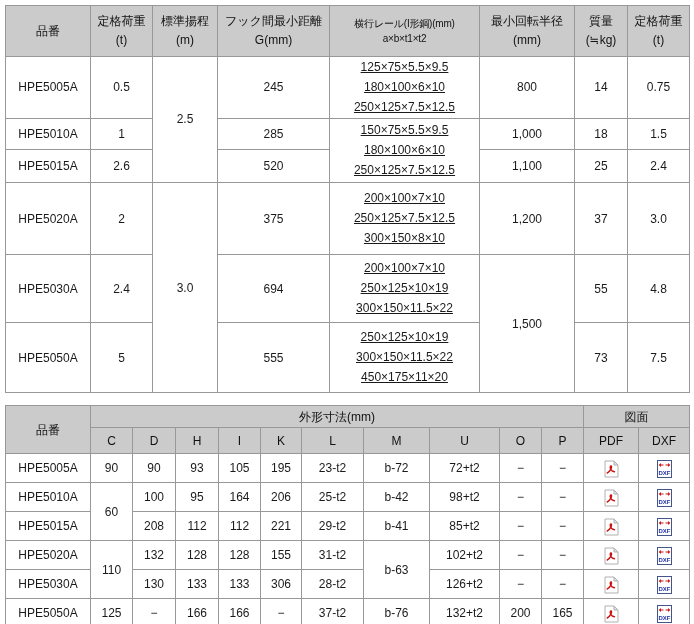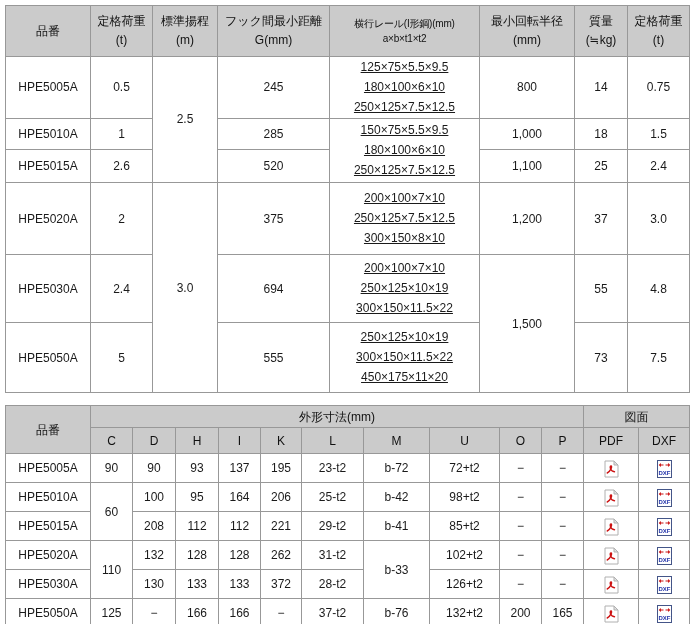--- a/index.html
+++ b/index.html
@@ -198,21 +198,21 @@
         <th>PDF</th>
         <th>DXF</th>
       </tr>
     </thead>
     <tbody>
       <tr>
         <td>HPE5005A</td>
         <td>90</td>
         <td>90</td>
         <td>93</td>
-        <td>137</td>
+        <td>105</td>
         <td>195</td>
         <td>23-t2</td>
         <td>b-72</td>
         <td>72+t2</td>
         <td>−</td>
         <td>−</td>
         <td><a class="icon-link pdf-link" href="#"><svg width="17" height="18" viewBox="0 0 17 18">
                 <path d="M2 1h9l4 4v12H2z" fill="#ffffff" stroke="#b0b0b0"></path>
                 <path d="M11 1l4 4h-4z" fill="#e2e2e2" stroke="#b0b0b0"></path>
                 <path d="M4.2 13c1.3-.6 2.7-2.1 3.5-3.6.9-1.7 1.2-3.2.5-3.5-.8-.3-1.2 1-.8 2.5.5 1.7 2 3.1 4.1 3.3" fill="none" stroke="#cc1111" stroke-width="1.4" stroke-linecap="round"></path>
@@ -270,44 +270,44 @@
                 <path d="M9.5 4.4h2.6V3l2.2 2-2.2 2V5.6H9.5z" fill="#cc1111"></path>
                 <text x="8.5" y="15" font-size="6" font-weight="bold" text-anchor="middle" fill="#2233aa" font-family="Liberation Sans, sans-serif">DXF</text>
               </svg></a></td>
       </tr>
       <tr>
         <td>HPE5020A</td>
         <td rowspan="2">110</td>
         <td>132</td>
         <td>128</td>
         <td>128</td>
-        <td>262</td>
+        <td>155</td>
         <td>31-t2</td>
-        <td rowspan="2">b-33</td>
+        <td rowspan="2">b-63</td>
         <td>102+t2</td>
         <td>−</td>
         <td>−</td>
         <td><a class="icon-link pdf-link" href="#"><svg width="17" height="18" viewBox="0 0 17 18">
                 <path d="M2 1h9l4 4v12H2z" fill="#ffffff" stroke="#b0b0b0"></path>
                 <path d="M11 1l4 4h-4z" fill="#e2e2e2" stroke="#b0b0b0"></path>
                 <path d="M4.2 13c1.3-.6 2.7-2.1 3.5-3.6.9-1.7 1.2-3.2.5-3.5-.8-.3-1.2 1-.8 2.5.5 1.7 2 3.1 4.1 3.3" fill="none" stroke="#cc1111" stroke-width="1.4" stroke-linecap="round"></path>
               </svg></a></td>
         <td><a class="icon-link dxf-link" href="#"><svg width="17" height="18" viewBox="0 0 17 18">
                 <rect x="1.5" y="0.5" width="14" height="17" fill="#ffffff" stroke="#445588"></rect>
                 <path d="M7.5 4.4H4.9V3l-2.2 2 2.2 2V5.6h2.6z" fill="#cc1111"></path>
                 <path d="M9.5 4.4h2.6V3l2.2 2-2.2 2V5.6H9.5z" fill="#cc1111"></path>
                 <text x="8.5" y="15" font-size="6" font-weight="bold" text-anchor="middle" fill="#2233aa" font-family="Liberation Sans, sans-serif">DXF</text>
               </svg></a></td>
       </tr>
       <tr>
         <td>HPE5030A</td>
         <td>130</td>
         <td>133</td>
         <td>133</td>
-        <td>372</td>
+        <td>306</td>
         <td>28-t2</td>
         <td>126+t2</td>
         <td>−</td>
         <td>−</td>
         <td><a class="icon-link pdf-link" href="#"><svg width="17" height="18" viewBox="0 0 17 18">
                 <path d="M2 1h9l4 4v12H2z" fill="#ffffff" stroke="#b0b0b0"></path>
                 <path d="M11 1l4 4h-4z" fill="#e2e2e2" stroke="#b0b0b0"></path>
                 <path d="M4.2 13c1.3-.6 2.7-2.1 3.5-3.6.9-1.7 1.2-3.2.5-3.5-.8-.3-1.2 1-.8 2.5.5 1.7 2 3.1 4.1 3.3" fill="none" stroke="#cc1111" stroke-width="1.4" stroke-linecap="round"></path>
               </svg></a></td>
         <td><a class="icon-link dxf-link" href="#"><svg width="17" height="18" viewBox="0 0 17 18">

